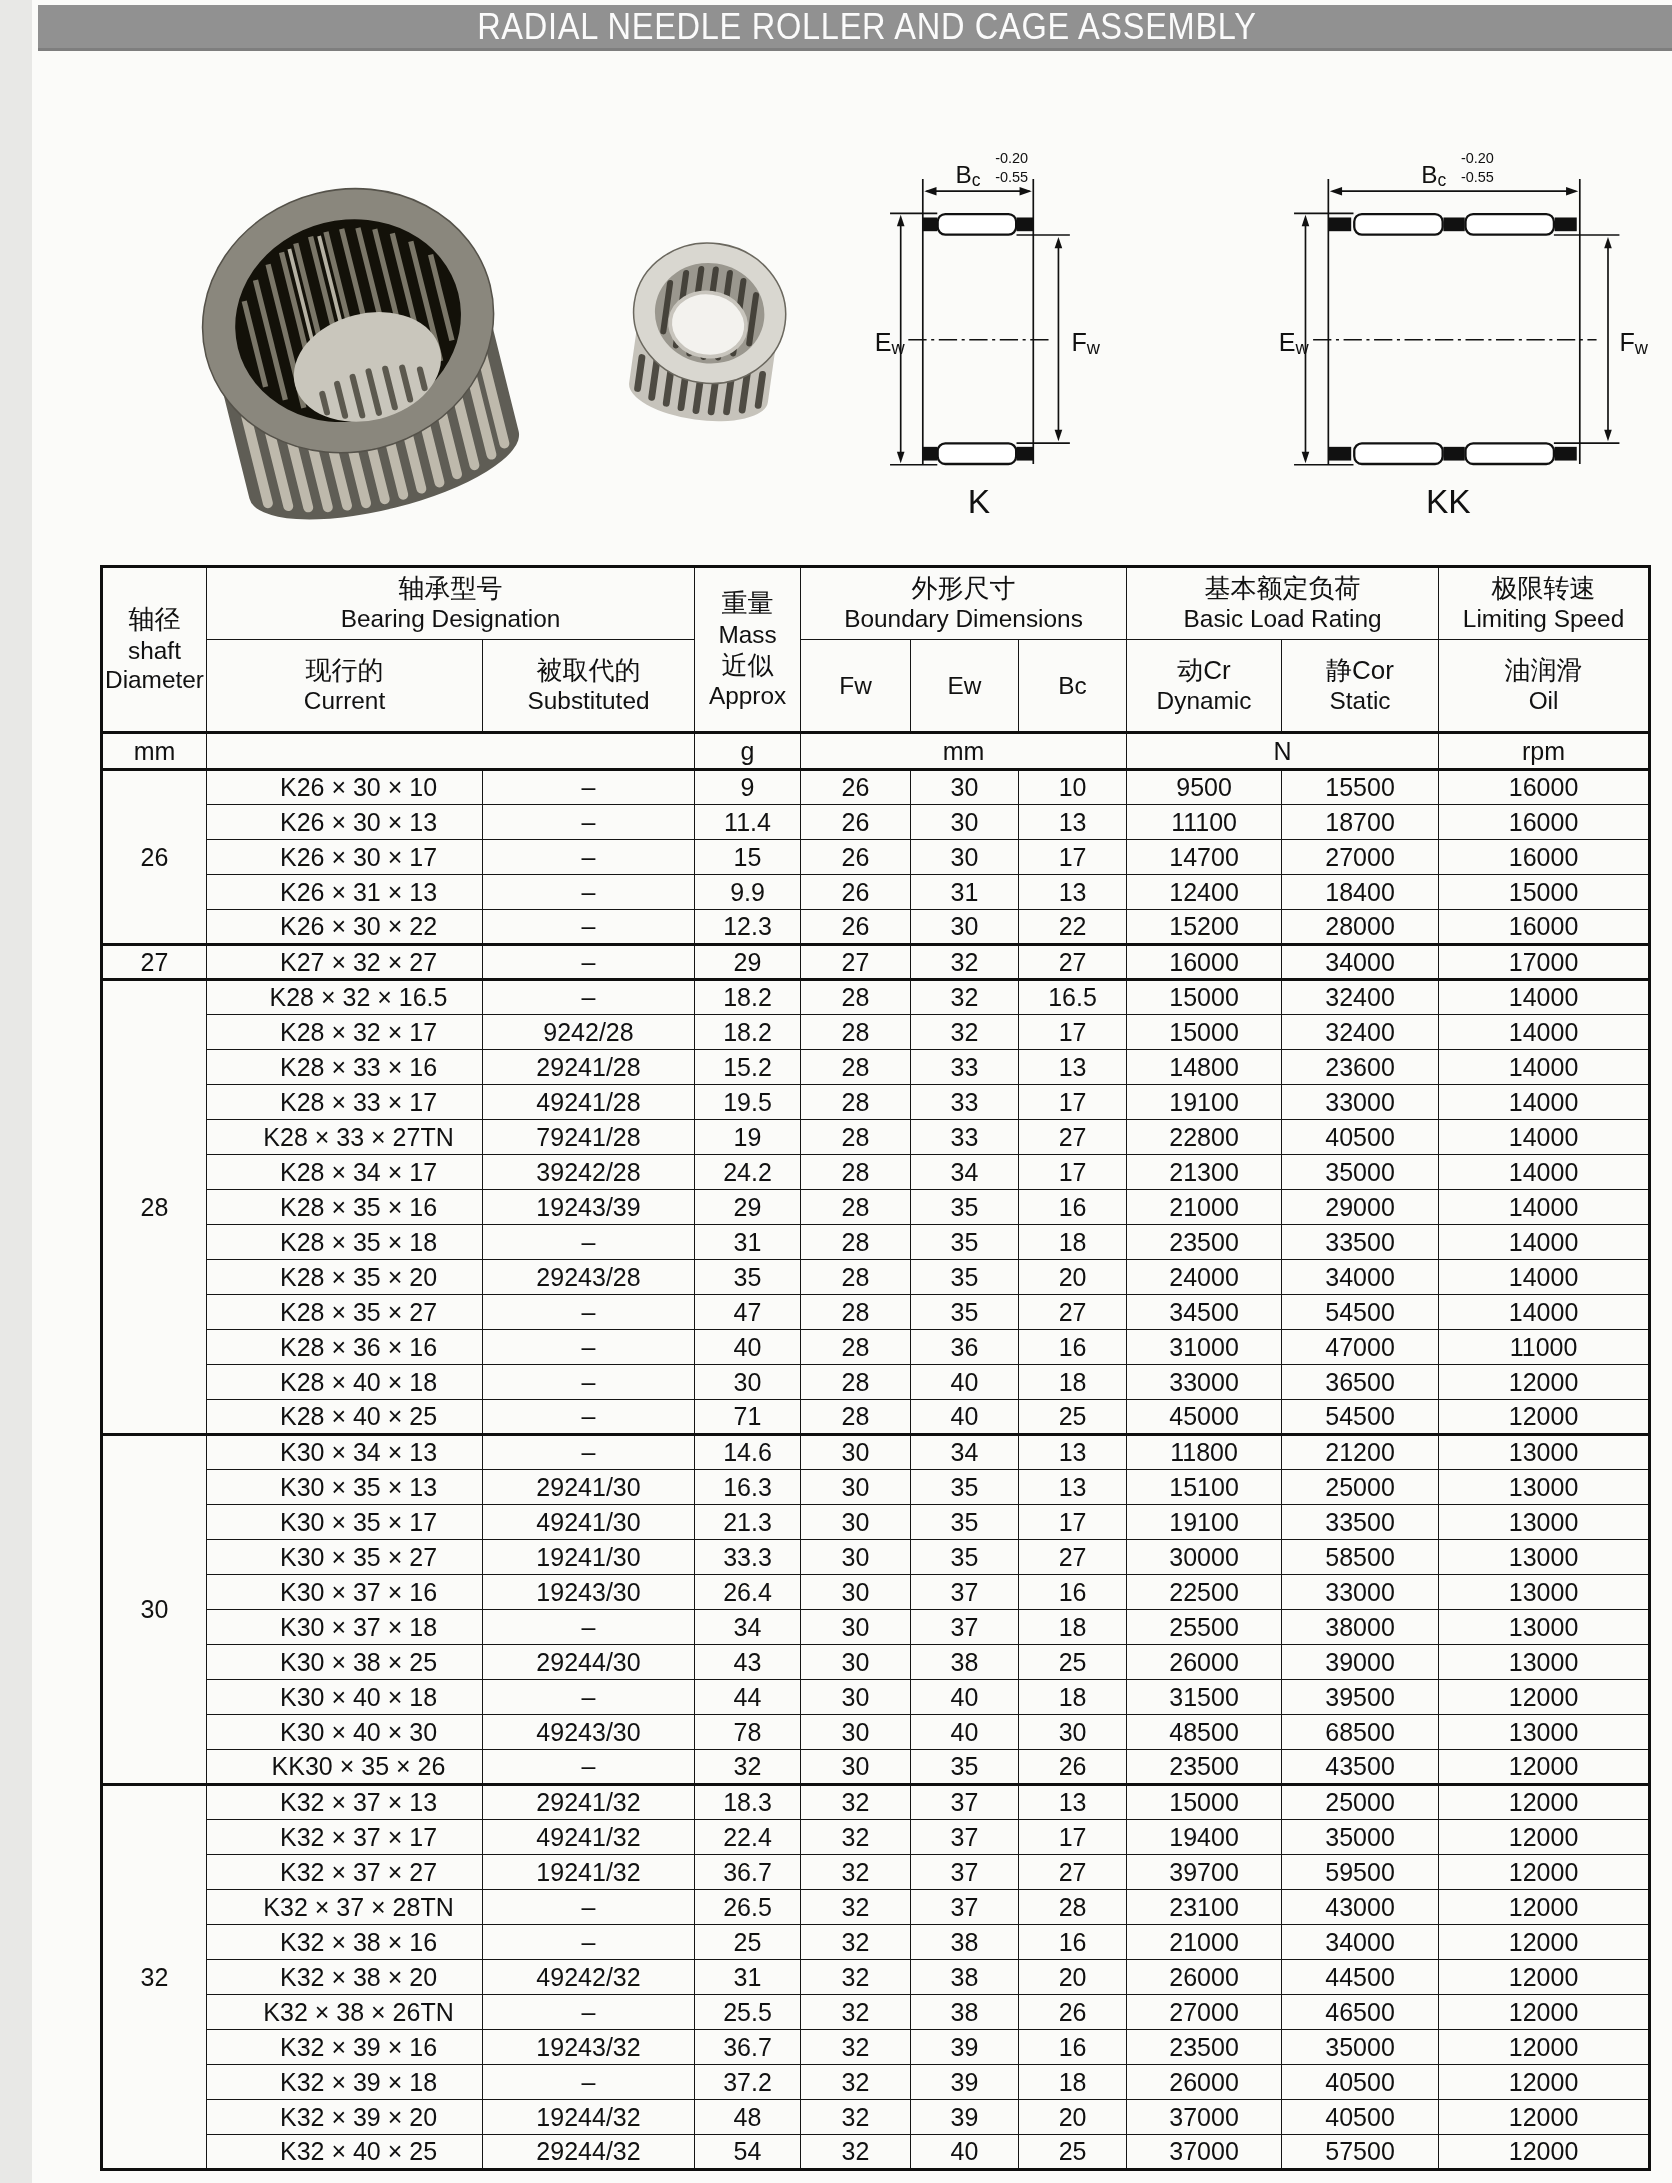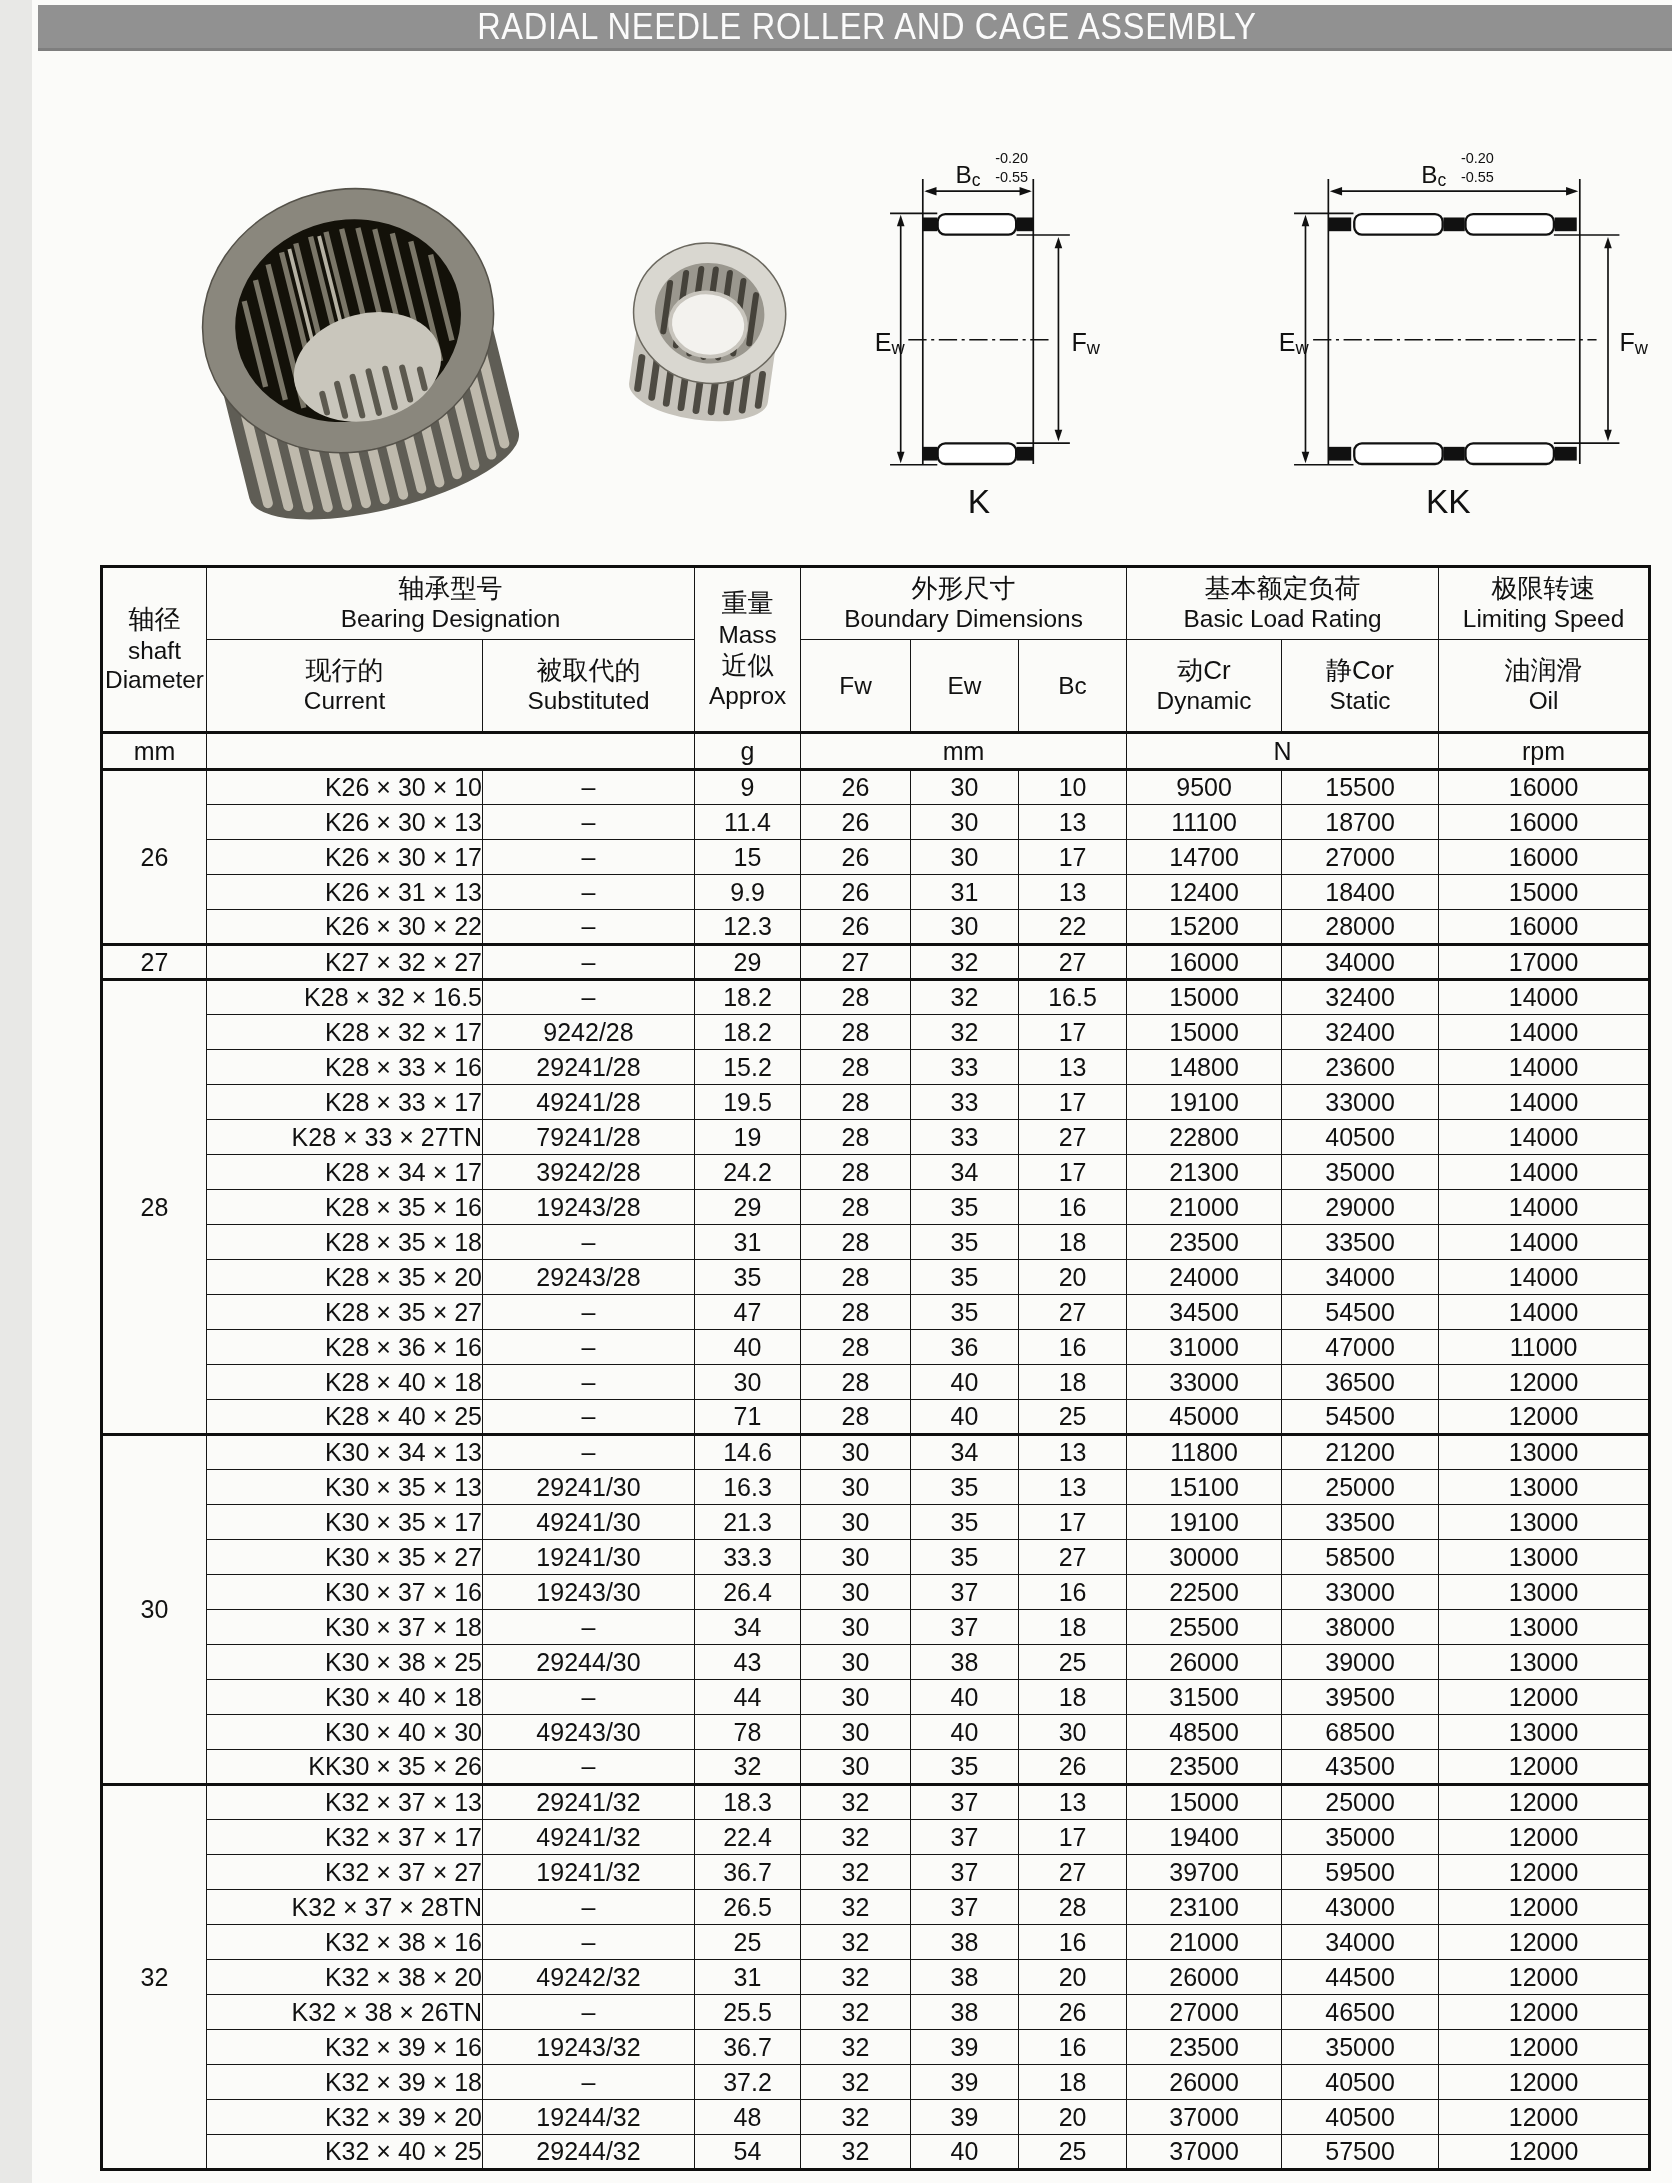--- a/index.html
+++ b/index.html
@@ -33,21 +33,21 @@
   }
   thead tr.r1{height:73px;}
   thead tr.r2{height:93px;}
   thead tr.units{height:37px;}
   thead .l{line-height:1.22;}
   thead .cn{font-size:26px;}
   thead .en{font-size:24.4px;}
   tr.units td{border-top:3.1px solid #0f0f0f;border-bottom:3.8px solid #0f0f0f;text-align:center;}
   tbody tr{height:35px;}
   tbody tr.group-start td{border-top:3.1px solid #0f0f0f;}
-  tbody td.des{text-align:right;padding-left:28px;}
+  tbody td.des{text-align:center;padding-left:28px;}
   tbody td.diam{text-align:center;}
 </style>
 </head>
 <body>
 
 <div class="page">
 
   <div class="title-bar">
     <span>RADIAL NEEDLE ROLLER AND CAGE ASSEMBLY</span>
   </div>
@@ -429,21 +429,21 @@
           <td>24.2</td>
           <td>28</td>
           <td>34</td>
           <td>17</td>
           <td>21300</td>
           <td>35000</td>
           <td>14000</td>
         </tr>
         <tr>
           <td class="des">K28 × 35 × 16</td>
-          <td>19243/28</td>
+          <td>19243/39</td>
           <td>29</td>
           <td>28</td>
           <td>35</td>
           <td>16</td>
           <td>21000</td>
           <td>29000</td>
           <td>14000</td>
         </tr>
         <tr>
           <td class="des">K28 × 35 × 18</td>

